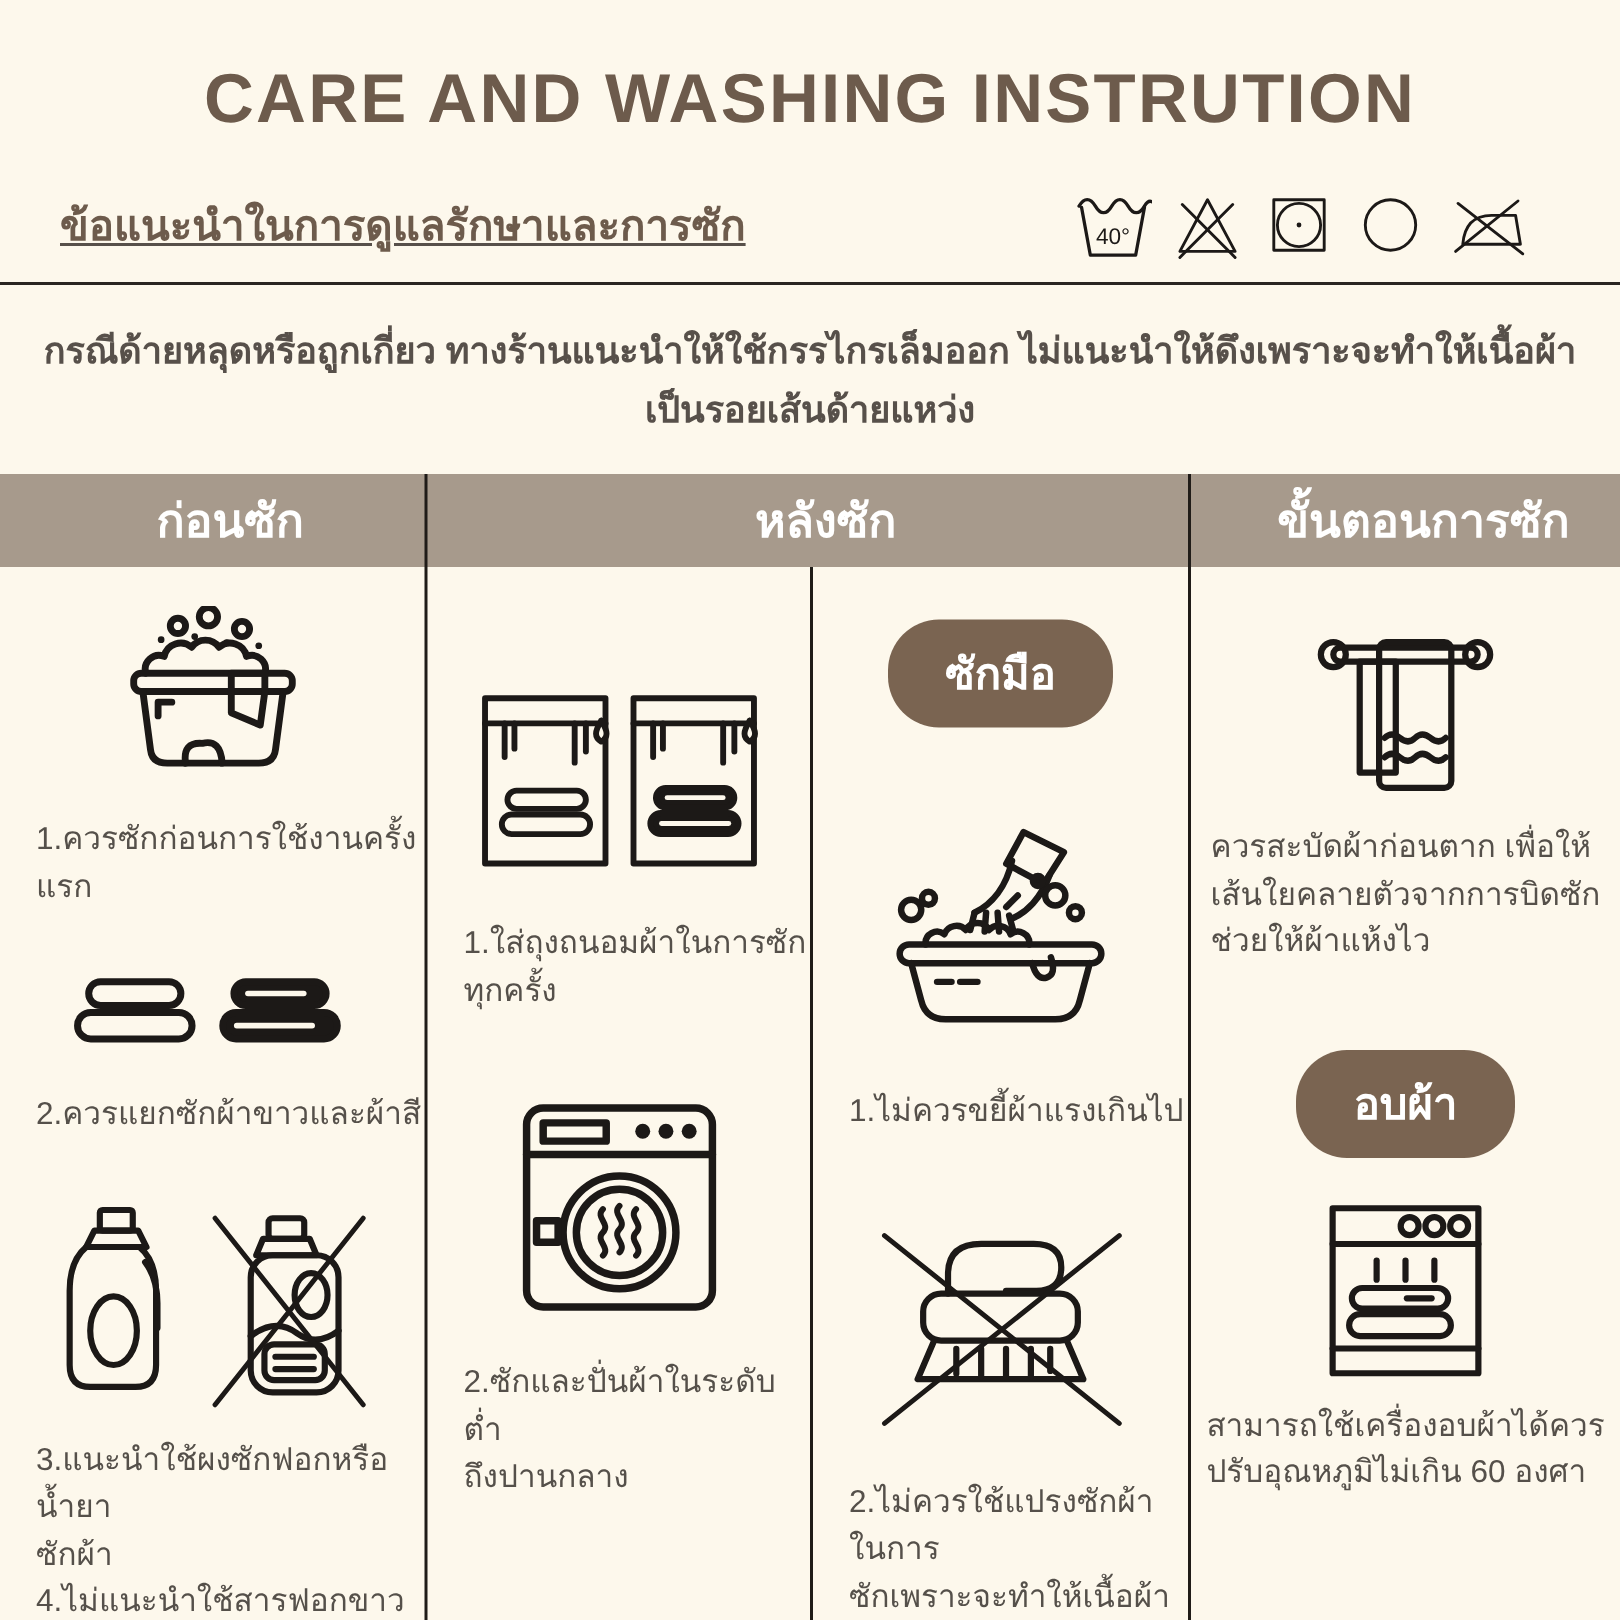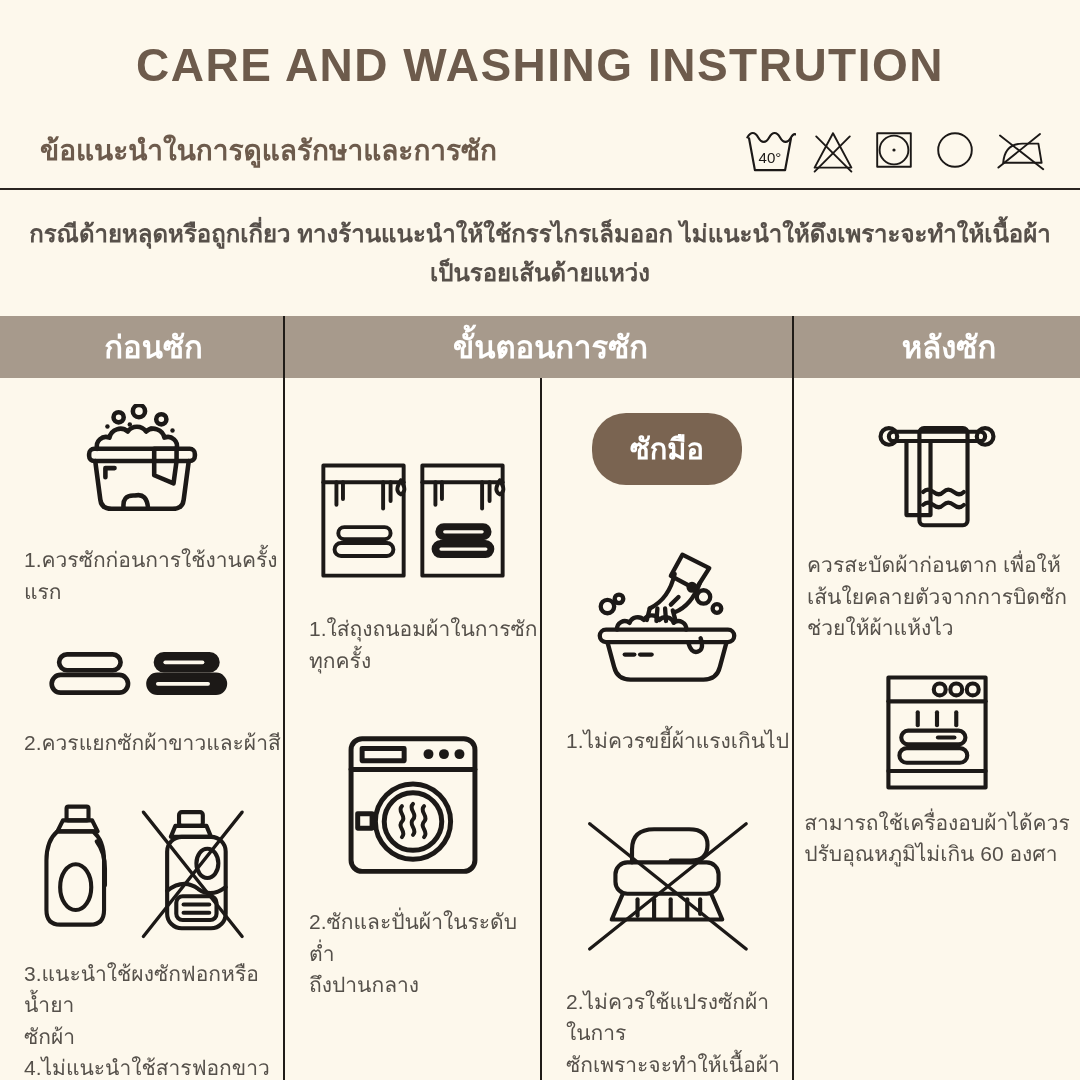--- a/index.html
+++ b/index.html
@@ -7,21 +7,22 @@
   .page {
     width:1080px; height:1080px; background:#fdf8ec; position:relative; overflow:hidden;
     font-family:"Liberation Sans","DejaVu Sans",sans-serif; color:#57504a; margin:0 auto;
   }
   .title {
     text-align:center; padding-top:38px; font-size:46px; font-weight:bold;
     color:#6d5b4c; letter-spacing:1.5px;
   }
   .subhead {
     display:flex; justify-content:space-between; align-items:center;
-    padding:34px 32px 14px 40px;
+    padding:34px 60px 14px 40px;
+    text-decoration:underline;
   }
   .subtitle { font-size:28px; font-weight:bold; color:#6d5b4c; }
   .symbols { display:flex; gap:13px; align-items:center; }
   .symbols svg { display:block; }
   .icon-line { stroke:#1c1917; fill:none; stroke-linecap:round; stroke-linejoin:round; }
   .rule { border-top:2px solid #2a2521; }
   .intro { text-align:center; font-size:24px; padding:24px 18px 24px; color:#57504a;font-weight:bold; }
   .band { display:grid; grid-template-columns:283px 509px 288px; background:#a79a8c; height:62px; }
   .band-cell { display:flex; align-items:center; justify-content:center; color:#ffffff; font-size:31px; font-weight:bold;padding-left:24px; }
   .band-cell + .band-cell { border-left:2px solid #201c18; }
@@ -74,22 +75,22 @@
       </svg>
     </div>
   </div>
 
   <div class="rule"></div>
 
   <p class="intro">กรณีด้ายหลุดหรือถูกเกี่ยว ทางร้านแนะนำให้ใช้กรรไกรเล็มออก ไม่แนะนำให้ดึงเพราะจะทำให้เนื้อผ้าเป็นรอยเส้นด้ายแหว่ง</p>
 
   <div class="band">
     <div class="band-cell">ก่อนซัก</div>
+    <div class="band-cell">หลังซัก</div>
     <div class="band-cell">ขั้นตอนการซัก</div>
-    <div class="band-cell">หลังซัก</div>
   </div>
 
   <div class="cols">
 
     <div class="col">
       <svg class="art" width="122" height="114" viewBox="0 0 120 112" style="margin-top:26px" stroke-width="4.5">
         <g class="icon-line" stroke-width="4.5">
           <circle cx="37" cy="13" r="5"></circle>
             <circle cx="57" cy="7" r="6"></circle>
             <circle cx="79" cy="15" r="5"></circle>
@@ -255,20 +256,21 @@
           <rect x="34" y="27" width="26" height="80"></rect>
           <rect x="48" y="13" width="52" height="105" rx="5"></rect>
           <path d="M52,82 q5,-5 11,0 t11,0 t11,0 t11,0"></path>
           <path d="M52,96 q5,-5 11,0 t11,0 t11,0 t11,0"></path>
         </g>
       </svg>
       <div class="item-text t-center" style="margin-top:20px">ควรสะบัดผ้าก่อนตาก เพื่อให้
 เส้นใยคลายตัวจากการบิดซัก
 ช่วยให้ผ้าแห้งไว</div>
 
+      <div class="pill" style="margin-top:56px">อบผ้า</div>
 
       <svg class="art" width="112" height="121" viewBox="0 0 122 132" style="margin-top:28px">
         <g class="icon-line" stroke-width="4.5">
           <rect x="8" y="6" width="106" height="120"></rect>
           <line x1="8" y1="32" x2="114" y2="32"></line>
           <circle cx="64" cy="19" r="6.5"></circle>
             <circle cx="82" cy="19" r="6.5"></circle>
             <circle cx="100" cy="19" r="6.5"></circle>
           <line x1="40" y1="44" x2="40" y2="58"></line>
           <line x1="61" y1="44" x2="61" y2="58"></line>

